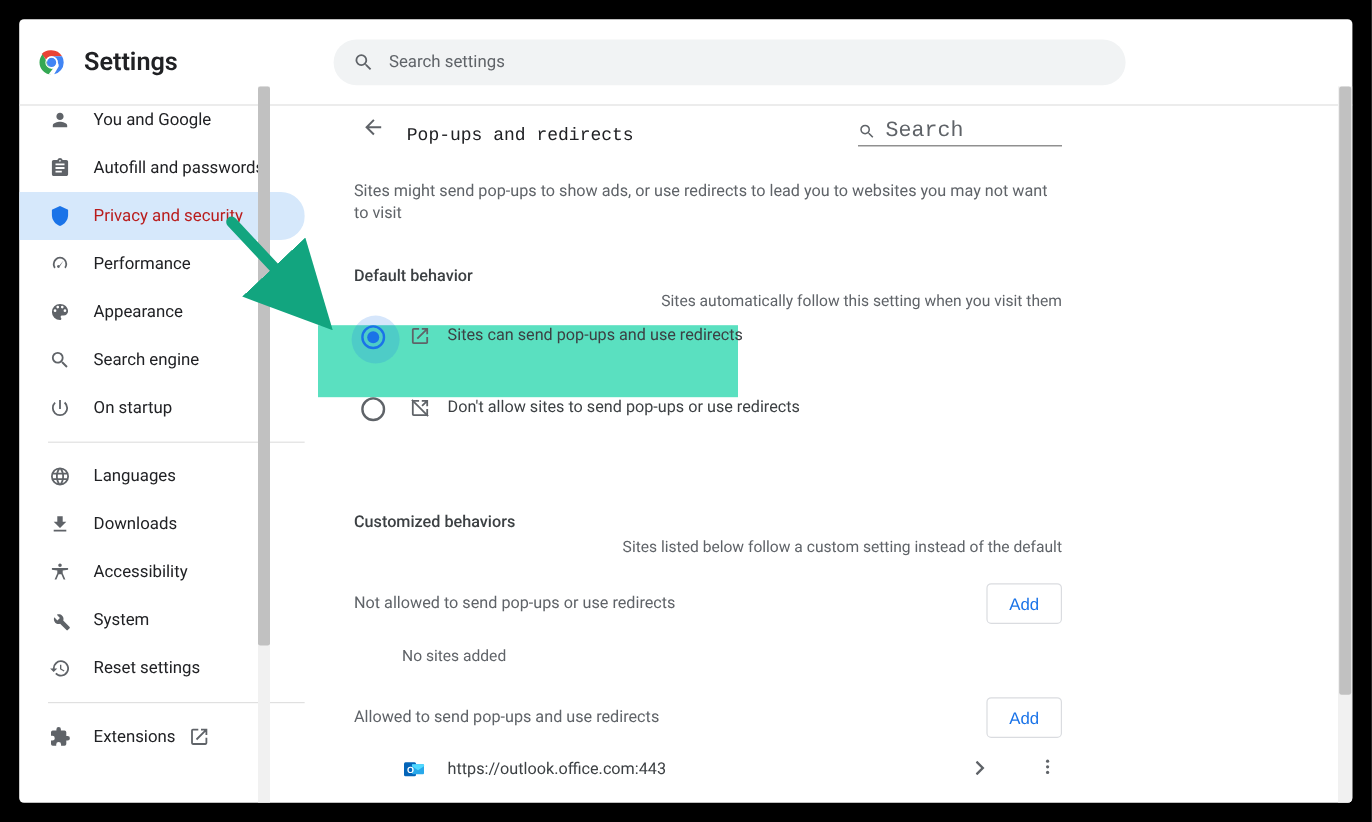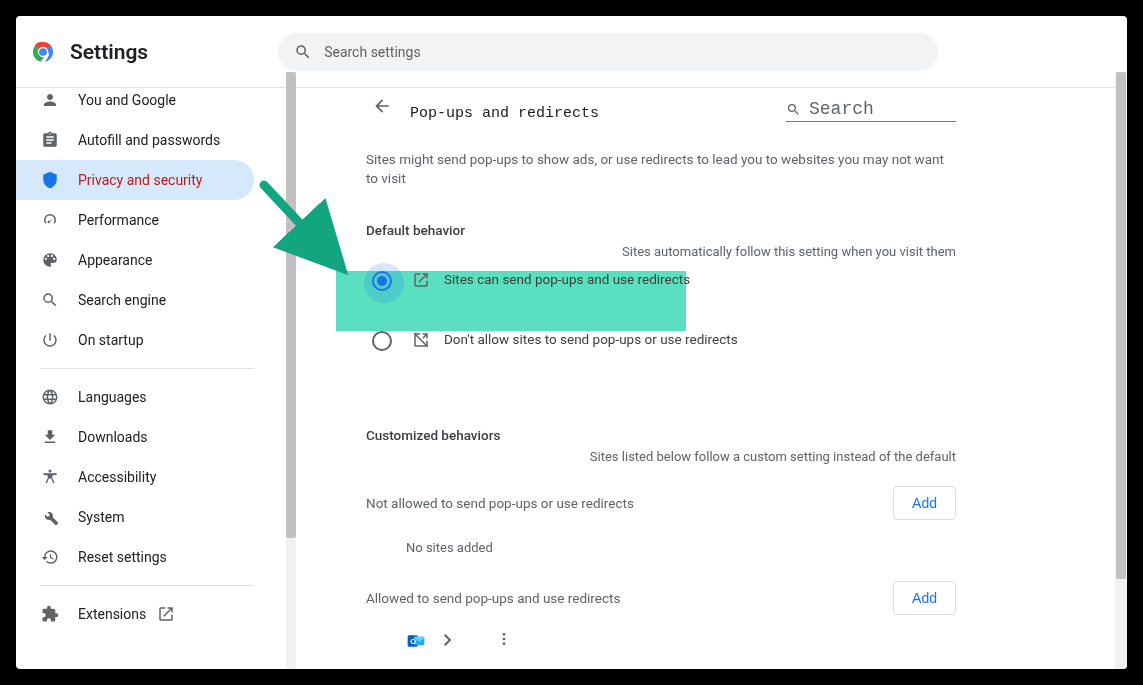--- a/index.html
+++ b/index.html
@@ -9,21 +9,21 @@
 
   .topbar { height:72px; display:flex; align-items:center; padding:0 16px; border-bottom:1px solid #e0e0e0; }
   .chrome-logo { width:22px; height:22px; margin-right:16px; position:relative; }
   .title { font-size:21px; font-weight:600; color:#202124; }
   .searchwrap { margin-left:130px; width:660px; height:38px; background:#f1f3f4; border-radius:20px; display:flex; align-items:center; padding:0 16px; }
   .searchwrap svg { width:18px; height:18px; fill:#5f6368; margin-right:12px; }
   .searchwrap .ph { font-size:14px; color:#5f6368; }
 
   .body { position:absolute; top:56px; bottom:0; left:0; right:0; display:flex; }
 
-  .sidecol { width:280px; position:relative; }
+  .sidecol { width:209px; position:relative; }
   .sidebar { width:238px; height:100%; overflow-y:auto; padding-top:8px; }
   .sidescroll { position:absolute; right:0; top:0; width:10px; height:100%; background:#f1f1f1; }
   .sidescroll .thumb { position:absolute; left:0; top:0; width:100%; height:78%; background:#c1c1c1; border-radius:2px; }
   .nav-sep { border-top:1px solid #e0e0e0; margin:8px 0 8px 24px; }
   .nav-item { height:40px; display:flex; align-items:center; padding-left:24px; border-radius:0 20px 20px 0; cursor:pointer; font-size:14px; color:#202124; }
   .nav-item.active { background:#d6e8fb; color:#b91c1c; }
   .nav-item.active .icon-slot svg { fill:#1a73e8; }
   .icon-slot { width:20px; height:20px; margin-right:18px; display:flex; align-items:center; justify-content:center; }
   .icon-slot svg { width:18px; height:18px; fill:#5f6368; }
   .ext-external { margin-left:10px; }
@@ -292,20 +292,21 @@
 
             <div class="site-row">
               <span class="site-icon">
                 <svg viewBox="0 0 24 24">
                     <rect x="2" y="5" width="12" height="14" rx="1.5" fill="#0364b8"></rect>
                     <rect x="10" y="7" width="12" height="10" rx="1" fill="#28a8ea"></rect>
                     <path d="M10 7h12v2l-6 4-6-4z" fill="#50d9ff"></path>
                     <text x="5" y="16" font-size="9" font-weight="700" fill="#fff" font-family="Arial">O</text>
                   </svg>
               </span>
+              <span class="site-url">https://outlook.office.com:443</span>
               <span class="site-chevron"><svg viewBox="0 0 8 12">
                     <path d="M0 1.4 1.4 0 7.4 6l-6 6L0 10.6 4.6 6z"></path>
                   </svg></span>
               <span class="site-more"><svg viewBox="0 0 24 24">
                     <circle cx="12" cy="5" r="2"></circle>
                     <circle cx="12" cy="12" r="2"></circle>
                     <circle cx="12" cy="19" r="2"></circle>
                   </svg></span>
             </div>
           </div>

